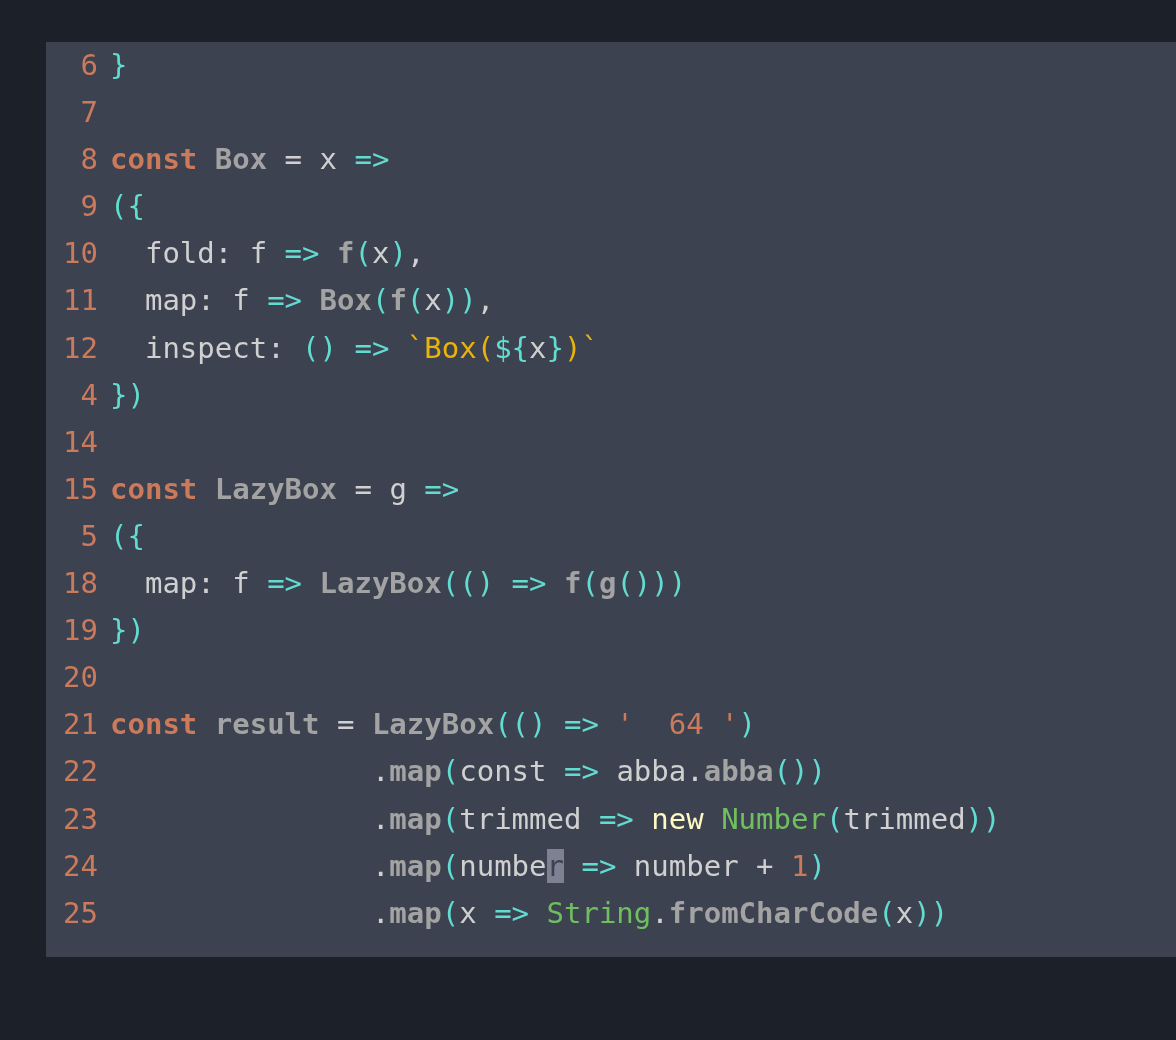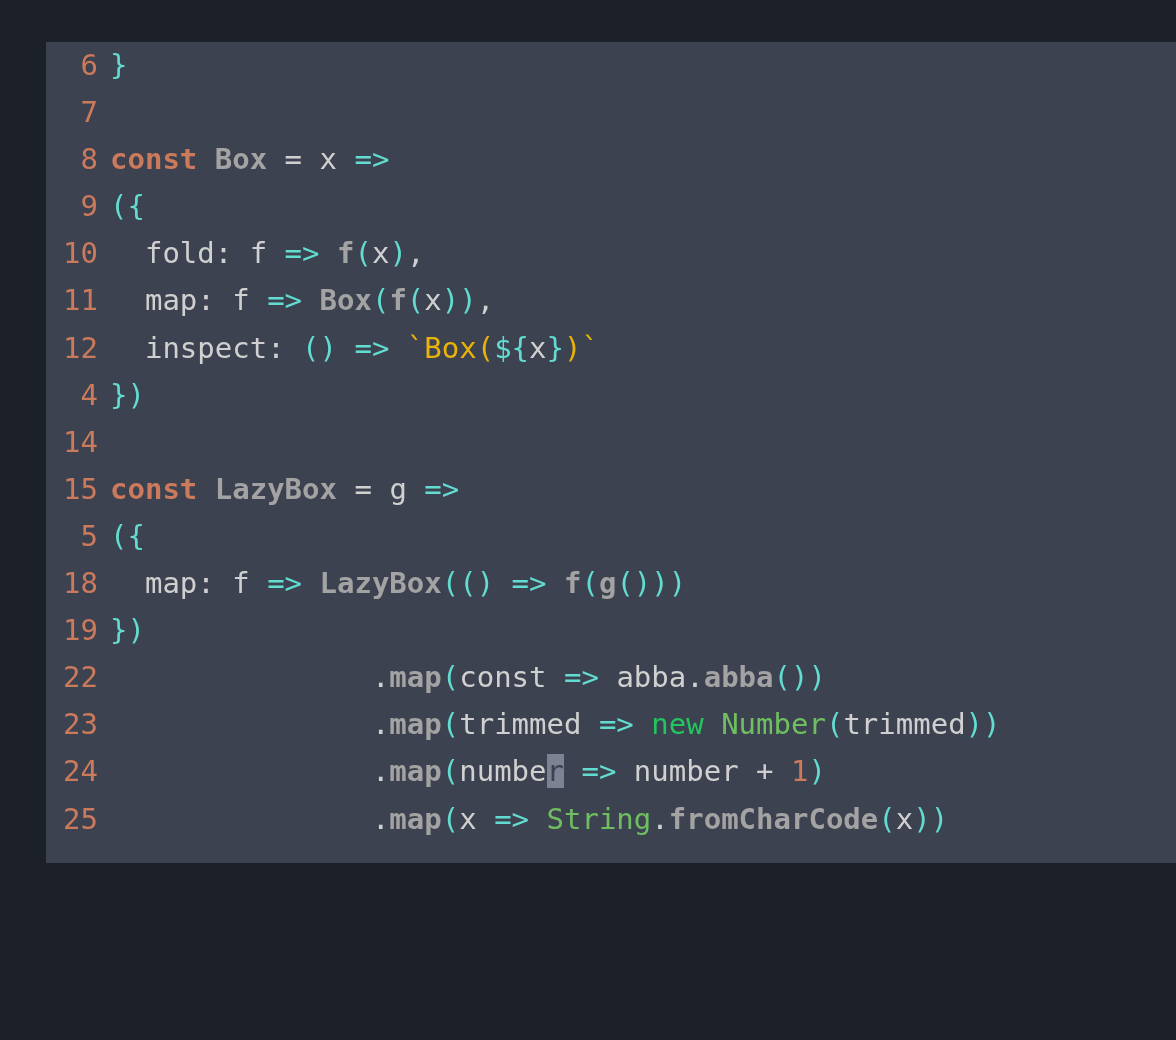--- a/index.html
+++ b/index.html
@@ -37,21 +37,21 @@
     .code {
       flex: 1;
     }
     .tok-keyword { color: #cc7a5c; font-weight: bold; }
     .tok-fn { color: #a3a3a3; font-weight: 700; }
     .tok-paren { color: #62dcd1; }
     .tok-plain { color: #d0d0d0; }
     .tok-arrow { color: #62dcd1; }
     .tok-string { color: #cc7a5c; }
     .tok-templ { color: #eab308; }
-    .tok-new { color: #22c55e; }
+    .tok-new { color: #fef9c3; }
     .tok-class { color: #6fbf60; }
     .tok-num { color: #cc7a5c; }
     .cursor-block {
       background: #7d8191;
       color: #3d4250;
     }
   </style>
 </head>
 <body>
 
@@ -62,17 +62,19 @@
     <div class="line"><span class="gutter">9</span><span class="code"><span class="tok-paren">({</span></span></div>
     <div class="line"><span class="gutter">10</span><span class="code"><span class="tok-plain">  fold: </span><span class="tok-plain">f </span><span class="tok-arrow">=&gt; </span><span class="tok-fn">f</span><span class="tok-paren">(</span><span class="tok-plain">x</span><span class="tok-paren">)</span><span class="tok-plain">,</span></span></div>
     <div class="line"><span class="gutter">11</span><span class="code"><span class="tok-plain">  map: </span><span class="tok-plain">f </span><span class="tok-arrow">=&gt; </span><span class="tok-fn">Box</span><span class="tok-paren">(</span><span class="tok-fn">f</span><span class="tok-paren">(</span><span class="tok-plain">x</span><span class="tok-paren">))</span><span class="tok-plain">,</span></span></div>
     <div class="line"><span class="gutter">12</span><span class="code"><span class="tok-plain">  inspect: </span><span class="tok-paren">() </span><span class="tok-arrow">=&gt; </span><span class="tok-templ">`Box(</span><span class="tok-paren">${</span><span class="tok-plain">x</span><span class="tok-paren">}</span><span class="tok-templ">)`</span></span></div>
     <div class="line"><span class="gutter">4</span><span class="code"><span class="tok-paren">})</span></span></div>
     <div class="line"><span class="gutter">14</span><span class="code"></span></div>
     <div class="line"><span class="gutter">15</span><span class="code"><span class="tok-keyword">const </span><span class="tok-fn">LazyBox </span><span class="tok-plain">= </span><span class="tok-plain">g </span><span class="tok-arrow">=&gt;</span></span></div>
     <div class="line"><span class="gutter">5</span><span class="code"><span class="tok-paren">({</span></span></div>
     <div class="line"><span class="gutter">18</span><span class="code"><span class="tok-plain">  map: </span><span class="tok-plain">f </span><span class="tok-arrow">=&gt; </span><span class="tok-fn">LazyBox</span><span class="tok-paren">(() </span><span class="tok-arrow">=&gt; </span><span class="tok-fn">f</span><span class="tok-paren">(</span><span class="tok-fn">g</span><span class="tok-paren">()))</span></span></div>
     <div class="line"><span class="gutter">19</span><span class="code"><span class="tok-paren">})</span></span></div>
+    <div class="line"><span class="gutter">20</span><span class="code"></span></div>
+    <div class="line"><span class="gutter">21</span><span class="code"><span class="tok-keyword">const </span><span class="tok-fn">result </span><span class="tok-plain">= </span><span class="tok-fn">LazyBox</span><span class="tok-paren">(() </span><span class="tok-arrow">=&gt; </span><span class="tok-string">'  64 '</span><span class="tok-paren">)</span></span></div>
     <div class="line"><span class="gutter">22</span><span class="code"><span class="tok-plain">               .</span><span class="tok-fn">map</span><span class="tok-paren">(</span><span class="tok-plain">const </span><span class="tok-arrow">=&gt; </span><span class="tok-plain">abba.</span><span class="tok-fn">abba</span><span class="tok-paren">())</span></span></div>
     <div class="line"><span class="gutter">23</span><span class="code"><span class="tok-plain">               .</span><span class="tok-fn">map</span><span class="tok-paren">(</span><span class="tok-plain">trimmed </span><span class="tok-arrow">=&gt; </span><span class="tok-new">new </span><span class="tok-class">Number</span><span class="tok-paren">(</span><span class="tok-plain">trimmed</span><span class="tok-paren">))</span></span></div>
     <div class="line"><span class="gutter">24</span><span class="code"><span class="tok-plain">               .</span><span class="tok-fn">map</span><span class="tok-paren">(</span><span class="tok-plain">numbe</span><span class="cursor-block">r</span><span class="tok-plain"> </span><span class="tok-arrow">=&gt; </span><span class="tok-plain">number + </span><span class="tok-num">1</span><span class="tok-paren">)</span></span></div>
     <div class="line"><span class="gutter">25</span><span class="code"><span class="tok-plain">               .</span><span class="tok-fn">map</span><span class="tok-paren">(</span><span class="tok-plain">x </span><span class="tok-arrow">=&gt; </span><span class="tok-class">String</span><span class="tok-plain">.</span><span class="tok-fn">fromCharCode</span><span class="tok-paren">(</span><span class="tok-plain">x</span><span class="tok-paren">))</span></span></div>
   </div>
 
 </body></html>

